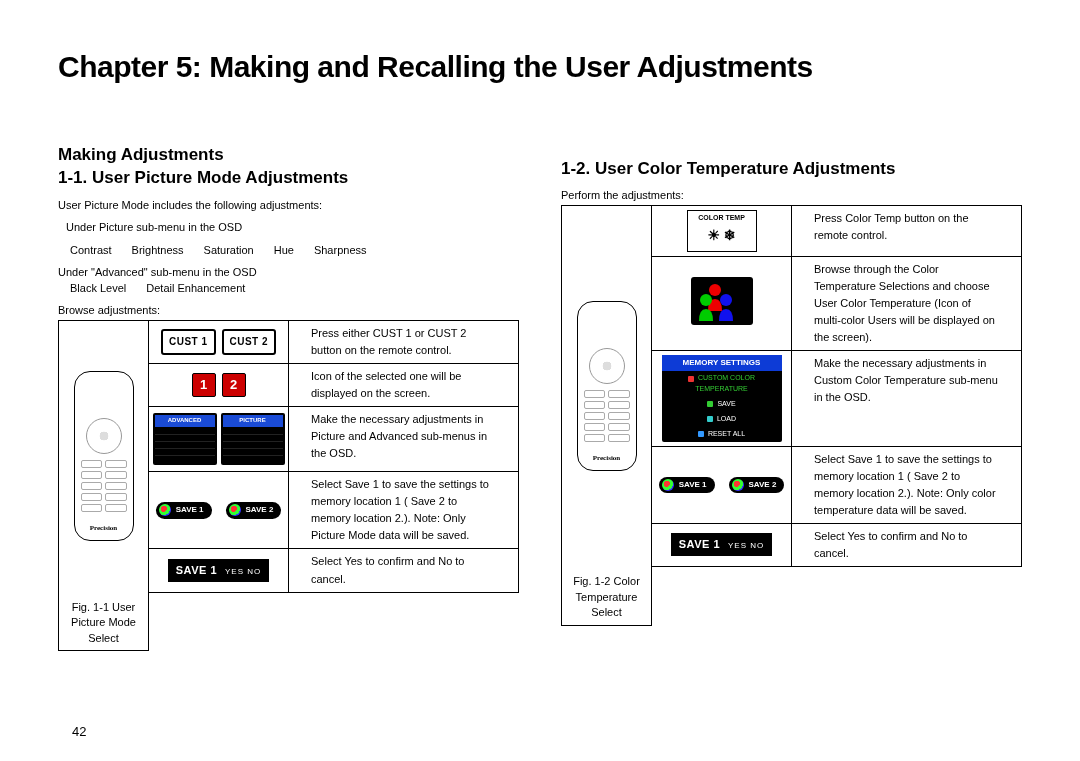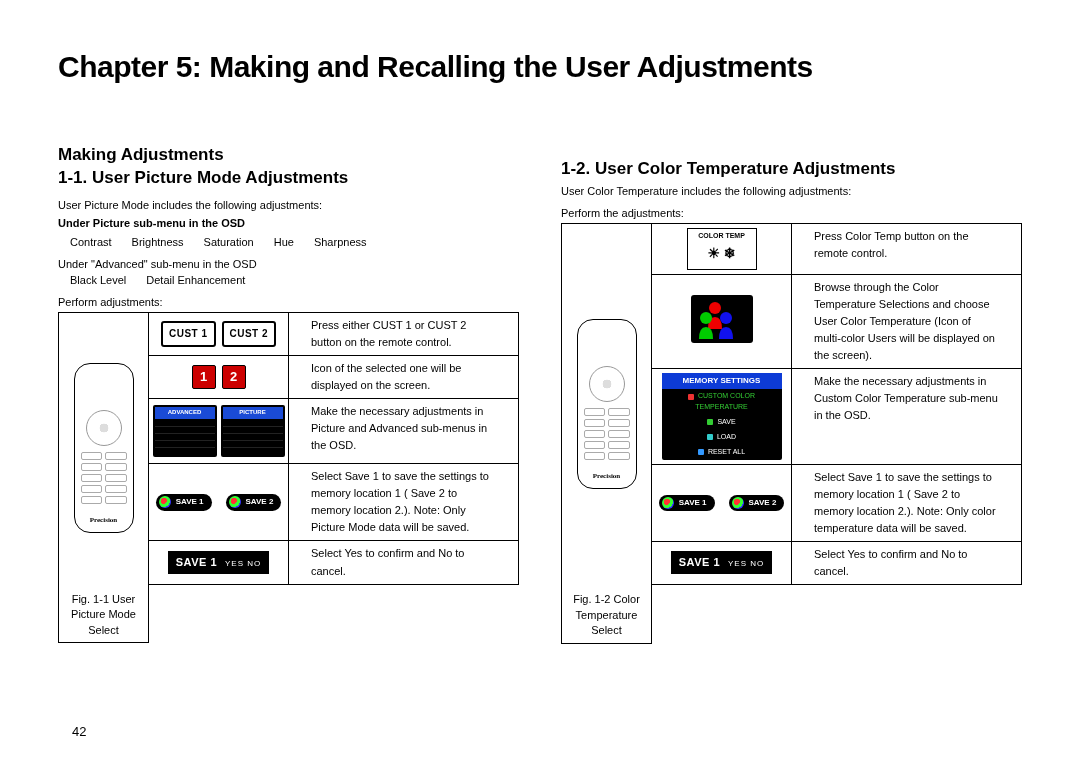--- a/index.html
+++ b/index.html
@@ -34,22 +34,21 @@
     line-height: 1.25;
   }
   .sub-b {
     font-weight: 400;
     font-size: 11px;
     margin: 10px 0 4px 0;
   }
   .small {
     font-size: 11px;
     line-height: 1.6;
-    margin: 0;
-    font-weight: bold;
+    margin: 8px;
   }
   .inline-list {
     font-size: 11px;
     margin: 4px 0 0 12px;
   }
   .inline-list span { margin-right: 20px; }
   table.steps {
     border-collapse: collapse;
     width: 100%;
     margin-top: 4px;
@@ -230,21 +229,21 @@
     <p class="small">Under  Picture  sub-menu in the OSD</p>
     <p class="inline-list">
       <span>Contrast</span><span>Brightness</span><span>Saturation</span><span>Hue</span><span>Sharpness</span>
     </p>
 
     <p class="sub-b">Under "Advanced" sub-menu in the OSD</p>
     <p class="inline-list">
       <span>Black Level</span><span>Detail Enhancement</span>
     </p>
 
-    <p class="sub-b">Perform adjustments:</p>
+    <p class="sub-b">Browse adjustments:</p>
 
     <table class="steps">
       <colgroup>
           <col style="width:90px">
           <col style="width:140px">
           <col>
         </colgroup>
       <tbody>
           <tr>
         <td class="vis" rowspan="5" style="border-bottom:none;">
@@ -342,21 +341,20 @@
         <td style="border:none;border-top:1px solid #000;"></td>
         <td style="border:none;border-top:1px solid #000;"></td>
       </tr>
     </tbody>
       </table>
   </div>
 
   <div class="col">
     <p class="sect-h" style="margin-top:14px;">1-2. User Color Temperature Adjustments</p>
 
-    <p class="sub-b" style="margin-top:6px;">User Color Temperature includes the following adjustments:</p>
 
     <p class="sub-b">Perform the adjustments:</p>
 
     <table class="steps">
       <colgroup>
           <col style="width:90px">
           <col style="width:140px">
           <col>
         </colgroup>
       <tbody>

